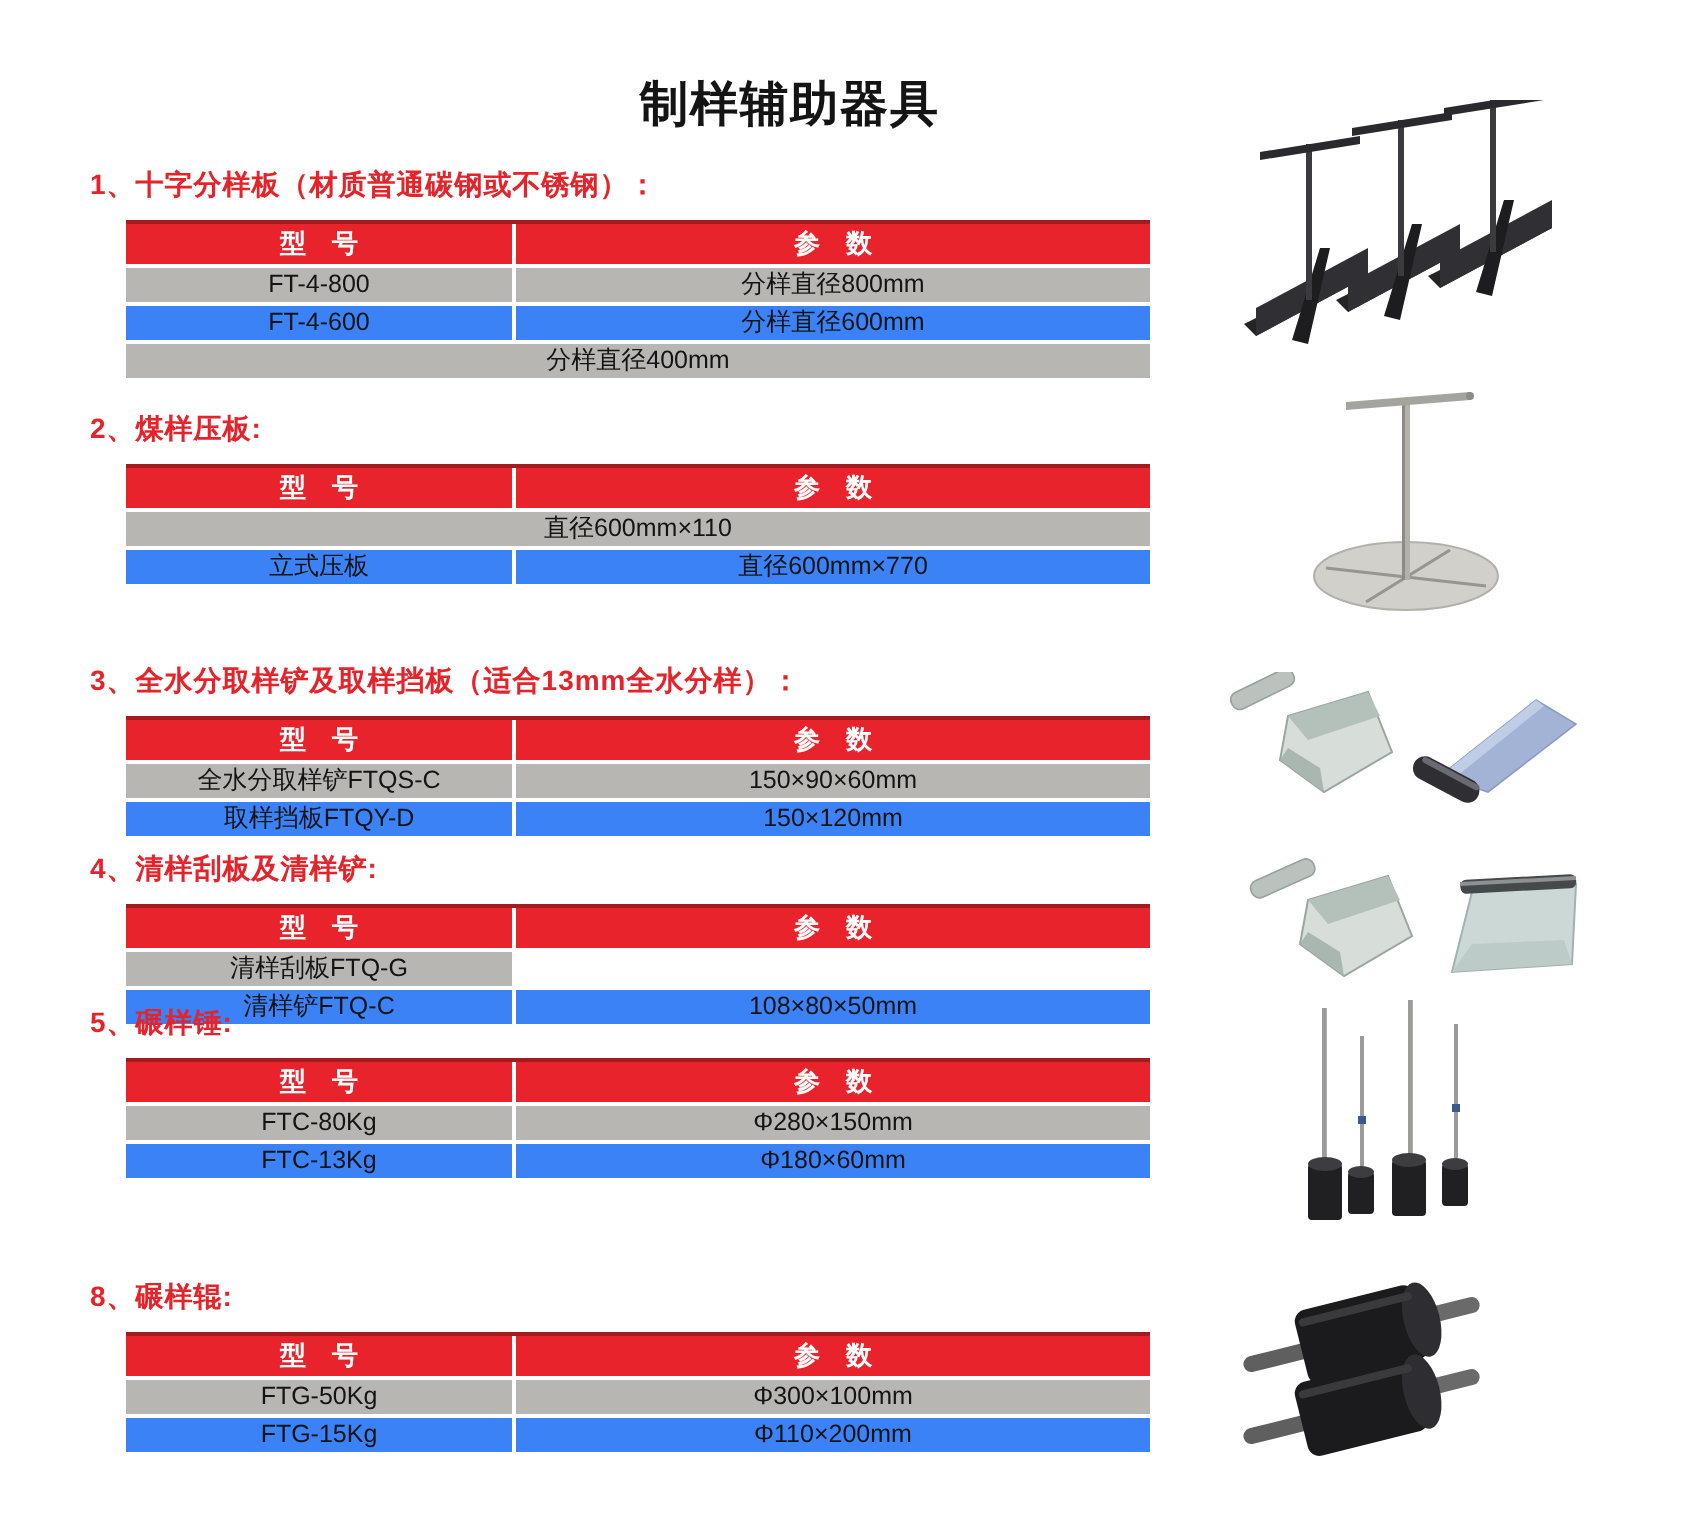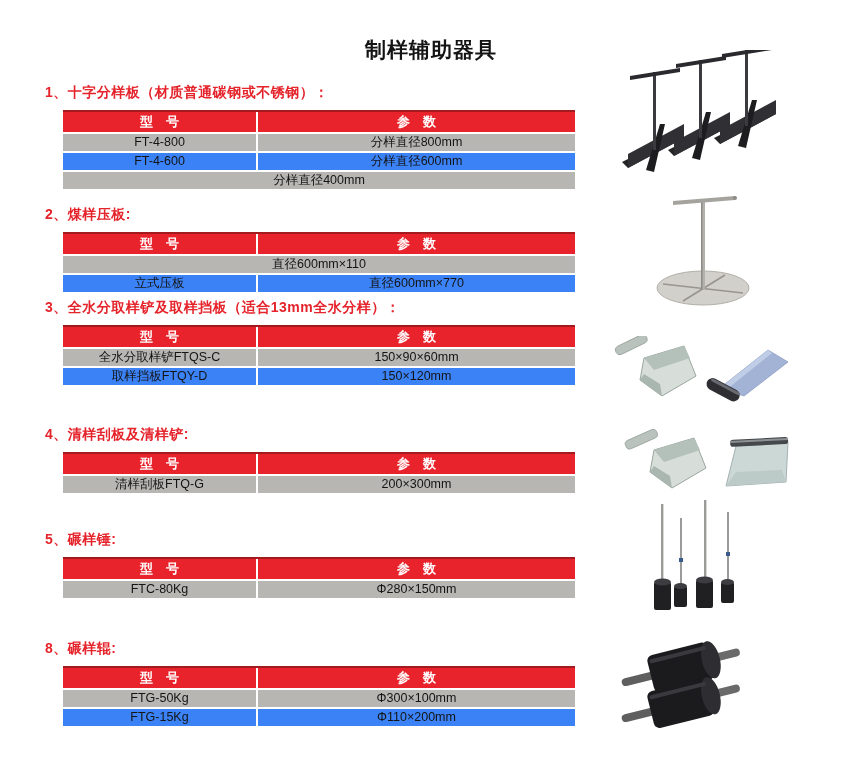--- a/index.html
+++ b/index.html
@@ -6,23 +6,22 @@
   .page{
     position:relative;
     width:847px;height:765px;
     background:#ffffff;
     font-family:"Liberation Sans","DejaVu Sans",sans-serif;
     overflow:hidden;
   }
   .title{
     position:absolute;top:36px;left:0;width:790px;
     margin:0;text-align:center;
-    font-size:21px;font-weight:bold;color:#141414;
+    font-size:24px;font-weight:bold;color:#141414;
     letter-spacing:1px;
-    padding-left:36px;
   }
   .sec{position:absolute;left:45px;width:535px;}
   .sec-title{
     margin:0 0 8px 0;
     font-size:14px;font-weight:bold;
     color:#e5232b;letter-spacing:0.5px;
   }
   .tbl{margin-left:18px;width:512px;}
   .row{display:flex;gap:2px;margin-bottom:2px;}
   .cell{
@@ -81,21 +80,21 @@
       <div class="row odd">
         <div class="cell c2">直径600mm×110</div>
       </div>
       <div class="row even">
         <div class="cell c1">立式压板</div>
         <div class="cell c2">直径600mm×770</div>
       </div>
     </div>
   </div>
 
-  <div class="sec" style="top:299px">
+  <div class="sec" style="top:332px">
     <h2 class="sec-title">3、全水分取样铲及取样挡板（适合13mm全水分样）：</h2>
     <div class="tbl">
       <div class="row head">
         <div class="cell c1">型　号</div>
         <div class="cell c2">参　数</div>
       </div>
       <div class="row odd">
         <div class="cell c1">全水分取样铲FTQS-C</div>
         <div class="cell c2">150×90×60mm</div>
       </div>
@@ -108,35 +107,42 @@
 
   <div class="sec" style="top:426px">
     <h2 class="sec-title">4、清样刮板及清样铲:</h2>
     <div class="tbl">
       <div class="row head">
         <div class="cell c1">型　号</div>
         <div class="cell c2">参　数</div>
       </div>
       <div class="row odd">
         <div class="cell c1">清样刮板FTQ-G</div>
-        <div class="cell c2">200×300mm</div>
-      </div>
-    </div>
-  </div>
-
-  <div class="sec" style="top:531px">
+      </div>
+      <div class="row even">
+        <div class="cell c1">清样铲FTQ-C</div>
+        <div class="cell c2">108×80×50mm</div>
+      </div>
+    </div>
+  </div>
+
+  <div class="sec" style="top:503px">
     <h2 class="sec-title">5、碾样锤:</h2>
     <div class="tbl">
       <div class="row head">
         <div class="cell c1">型　号</div>
         <div class="cell c2">参　数</div>
       </div>
       <div class="row odd">
         <div class="cell c1">FTC-80Kg</div>
         <div class="cell c2">Φ280×150mm</div>
+      </div>
+      <div class="row even">
+        <div class="cell c1">FTC-13Kg</div>
+        <div class="cell c2">Φ180×60mm</div>
       </div>
     </div>
   </div>
 
   <div class="sec" style="top:640px">
     <h2 class="sec-title">8、碾样辊:</h2>
     <div class="tbl">
       <div class="row head">
         <div class="cell c1">型　号</div>
         <div class="cell c2">参　数</div>

